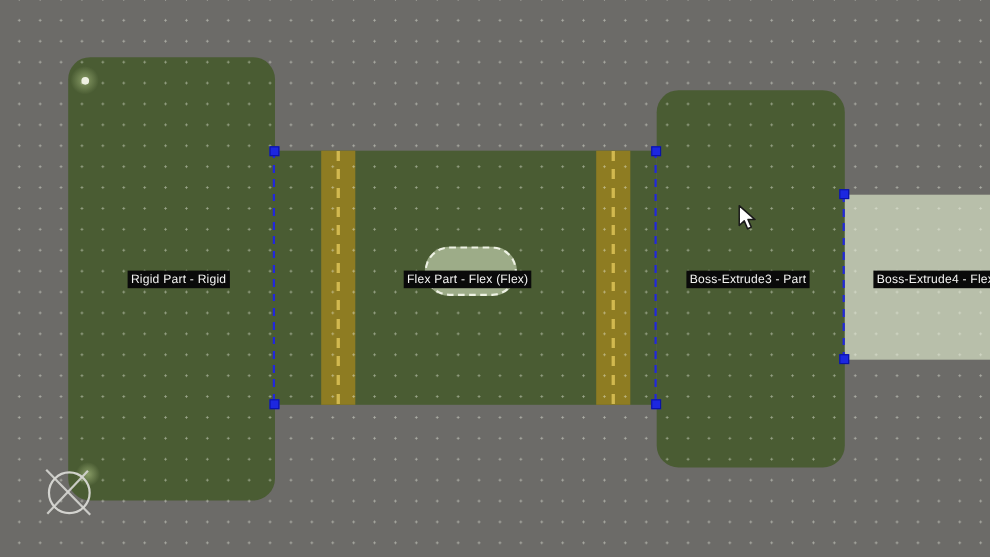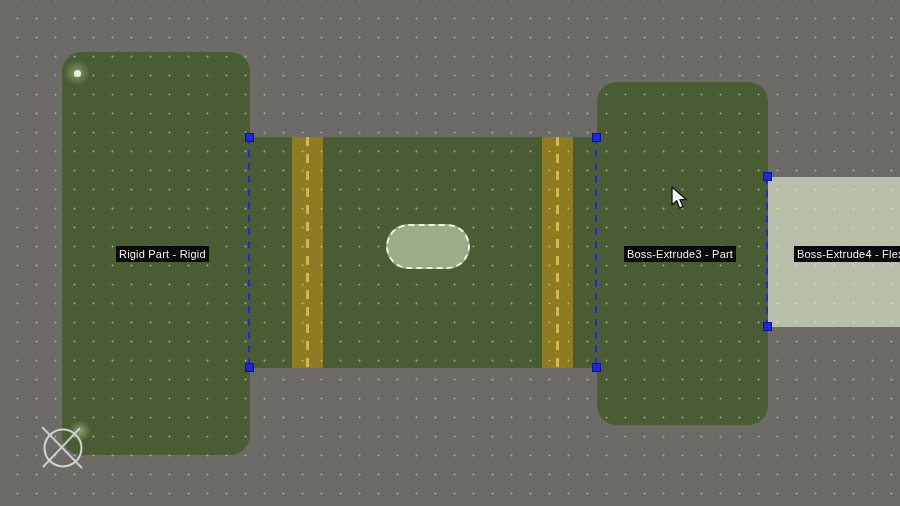--- a/index.html
+++ b/index.html
@@ -90,20 +90,21 @@
   <div class="handle" style="left:592px;top:133px;"></div>
   <div class="handle" style="left:592px;top:363px;"></div>
   <div class="handle" style="left:763px;top:172px;"></div>
   <div class="handle" style="left:763px;top:322px;"></div>
 
   <div class="vertex-glow" style="left:64px;top:60px;width:26px;height:26px;"></div>
   <div class="vertex-dot" style="left:74px;top:70px;"></div>
   <div class="vertex-glow" style="left:69px;top:420px;width:22px;height:22px;"></div>
 
   <div class="callout" style="left:116px;top:246px;">Rigid Part - Rigid</div>
+  <div class="callout" style="left:367px;top:246px;">Flex Part - Flex (Flex)</div>
   <div class="callout" style="left:624px;top:246px;">Boss-Extrude3 - Part</div>
   <div class="callout" style="left:794px;top:246px;">Boss-Extrude4 - Flex</div>
 
   <svg class="icon-svg" style="left:35px;top:419px;" width="58" height="58" viewBox="0 0 58 58">
     <circle cx="28" cy="29" r="18.5" fill="none" stroke="#dcdcd8" stroke-width="2" opacity="0.92"></circle>
     <line x1="7" y1="8" x2="47" y2="49" stroke="#d6d6d2" stroke-width="2" opacity="0.9"></line>
     <line x1="45" y1="9" x2="8" y2="48" stroke="#d6d6d2" stroke-width="2" opacity="0.9"></line>
   </svg>
 
   <svg class="cursor-svg" style="left:671px;top:186px;" width="22" height="26" viewBox="0 0 22 26">

